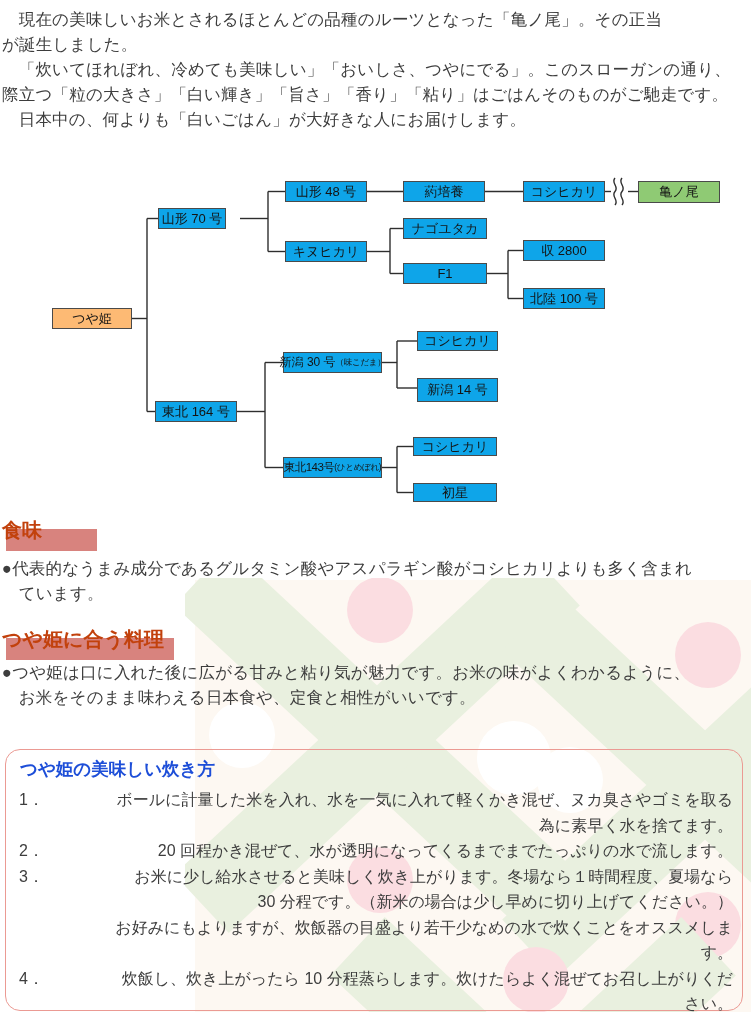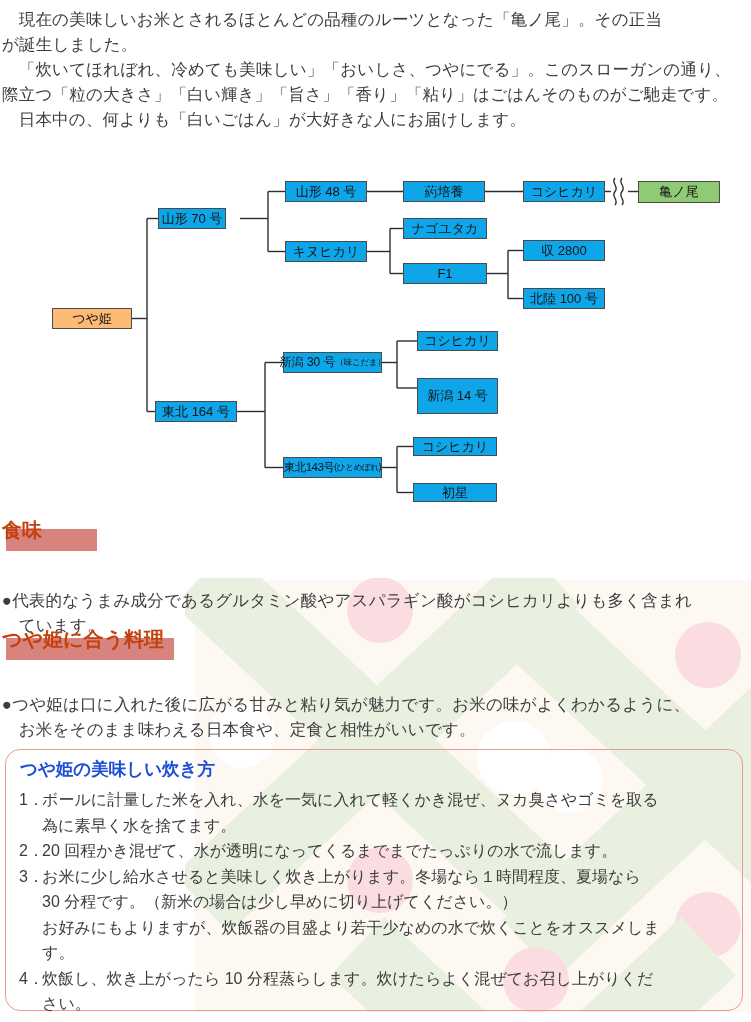--- a/index.html
+++ b/index.html
@@ -24,33 +24,33 @@
   .pnode.pink  { background:#fdba74; }
   .pnode.green { background:#8fca74; }
   .pnode .sub  { font-size:8.5px; letter-spacing:-0.3px; }
   .pnode.small { font-size:12px; }
   .pnode.xsmall{ font-size:11.5px; letter-spacing:-0.5px; }
   
   .sec-head { position:absolute; left:2px; height:36px; z-index:2; }
   .sec-head .hl { position:absolute; height:22px; background:#d8837e; z-index:0; }
   .sec-head .txt { position:relative; z-index:1; font-size:20px; font-weight:bold; color:#c2410c; white-space:pre; }
   
-  .sec-body { position:absolute; left:2px; width:748px; z-index:2;margin-top:32px; }
+  .sec-body { position:absolute; left:2px; width:748px; z-index:2; }
   
   #cookbox {
     position:absolute; left:5px; top:749px; width:738px; height:262px;
     box-sizing:border-box; border:1.6px solid #eb9a93; border-radius:15px;
     z-index:2; background:transparent;
   }
   #cookbox .title { position:absolute; left:14px; top:7px; font-size:17.5px; font-weight:bold; color:#1d4ed8; white-space:pre; }
   #cook-steps { position:absolute; left:13px; top:37px; width:714px; }
   .step { display:flex; }
   .step .num { flex:none; width:23px; font-size:16px; line-height:25.5px; color:#3d3d3d; white-space:pre; }
   .step .slines { flex:1; }
-  .step .sline { font-size:16px; line-height:25.5px; white-space:pre; color:#3d3d3d; }
+  .step .sline { font-size:16px; line-height:25.5px; white-space:pre; color:#3d3d3d;text-align:right; }
 </style>
 </head>
 <body>
 
 <div id="page">
 
   <div id="wm">
     <svg width="566" height="434" viewBox="0 0 566 434">
       <defs>
         <g id="tile">
@@ -156,21 +156,21 @@
   <div class="pnode" style="left:155px; top:401px; width:82px; height:21px;">
       <span>東北 164 号</span>
     </div>
   <div class="pnode small" style="left:283px; top:352px; width:99px; height:21px;">
       <span>新潟 30 号</span>
       <span class="sub">（味こだま）</span>
     </div>
   <div class="pnode" style="left:417px; top:331px; width:81px; height:20px;">
       <span>コシヒカリ</span>
     </div>
-  <div class="pnode" style="left:417px; top:378px; width:81px; height:36px;">
+  <div class="pnode" style="left:417px; top:378px; width:81px; height:24px;">
       <span>新潟 14 号</span>
     </div>
   <div class="pnode xsmall" style="left:283px; top:457px; width:99px; height:21px;">
       <span>東北143号</span>
       <span class="sub">(ひとめぼれ)</span>
     </div>
   <div class="pnode" style="left:413px; top:437px; width:84px; height:19px;">
       <span>コシヒカリ</span>
     </div>
   <div class="pnode" style="left:413px; top:483px; width:84px; height:19px;">

